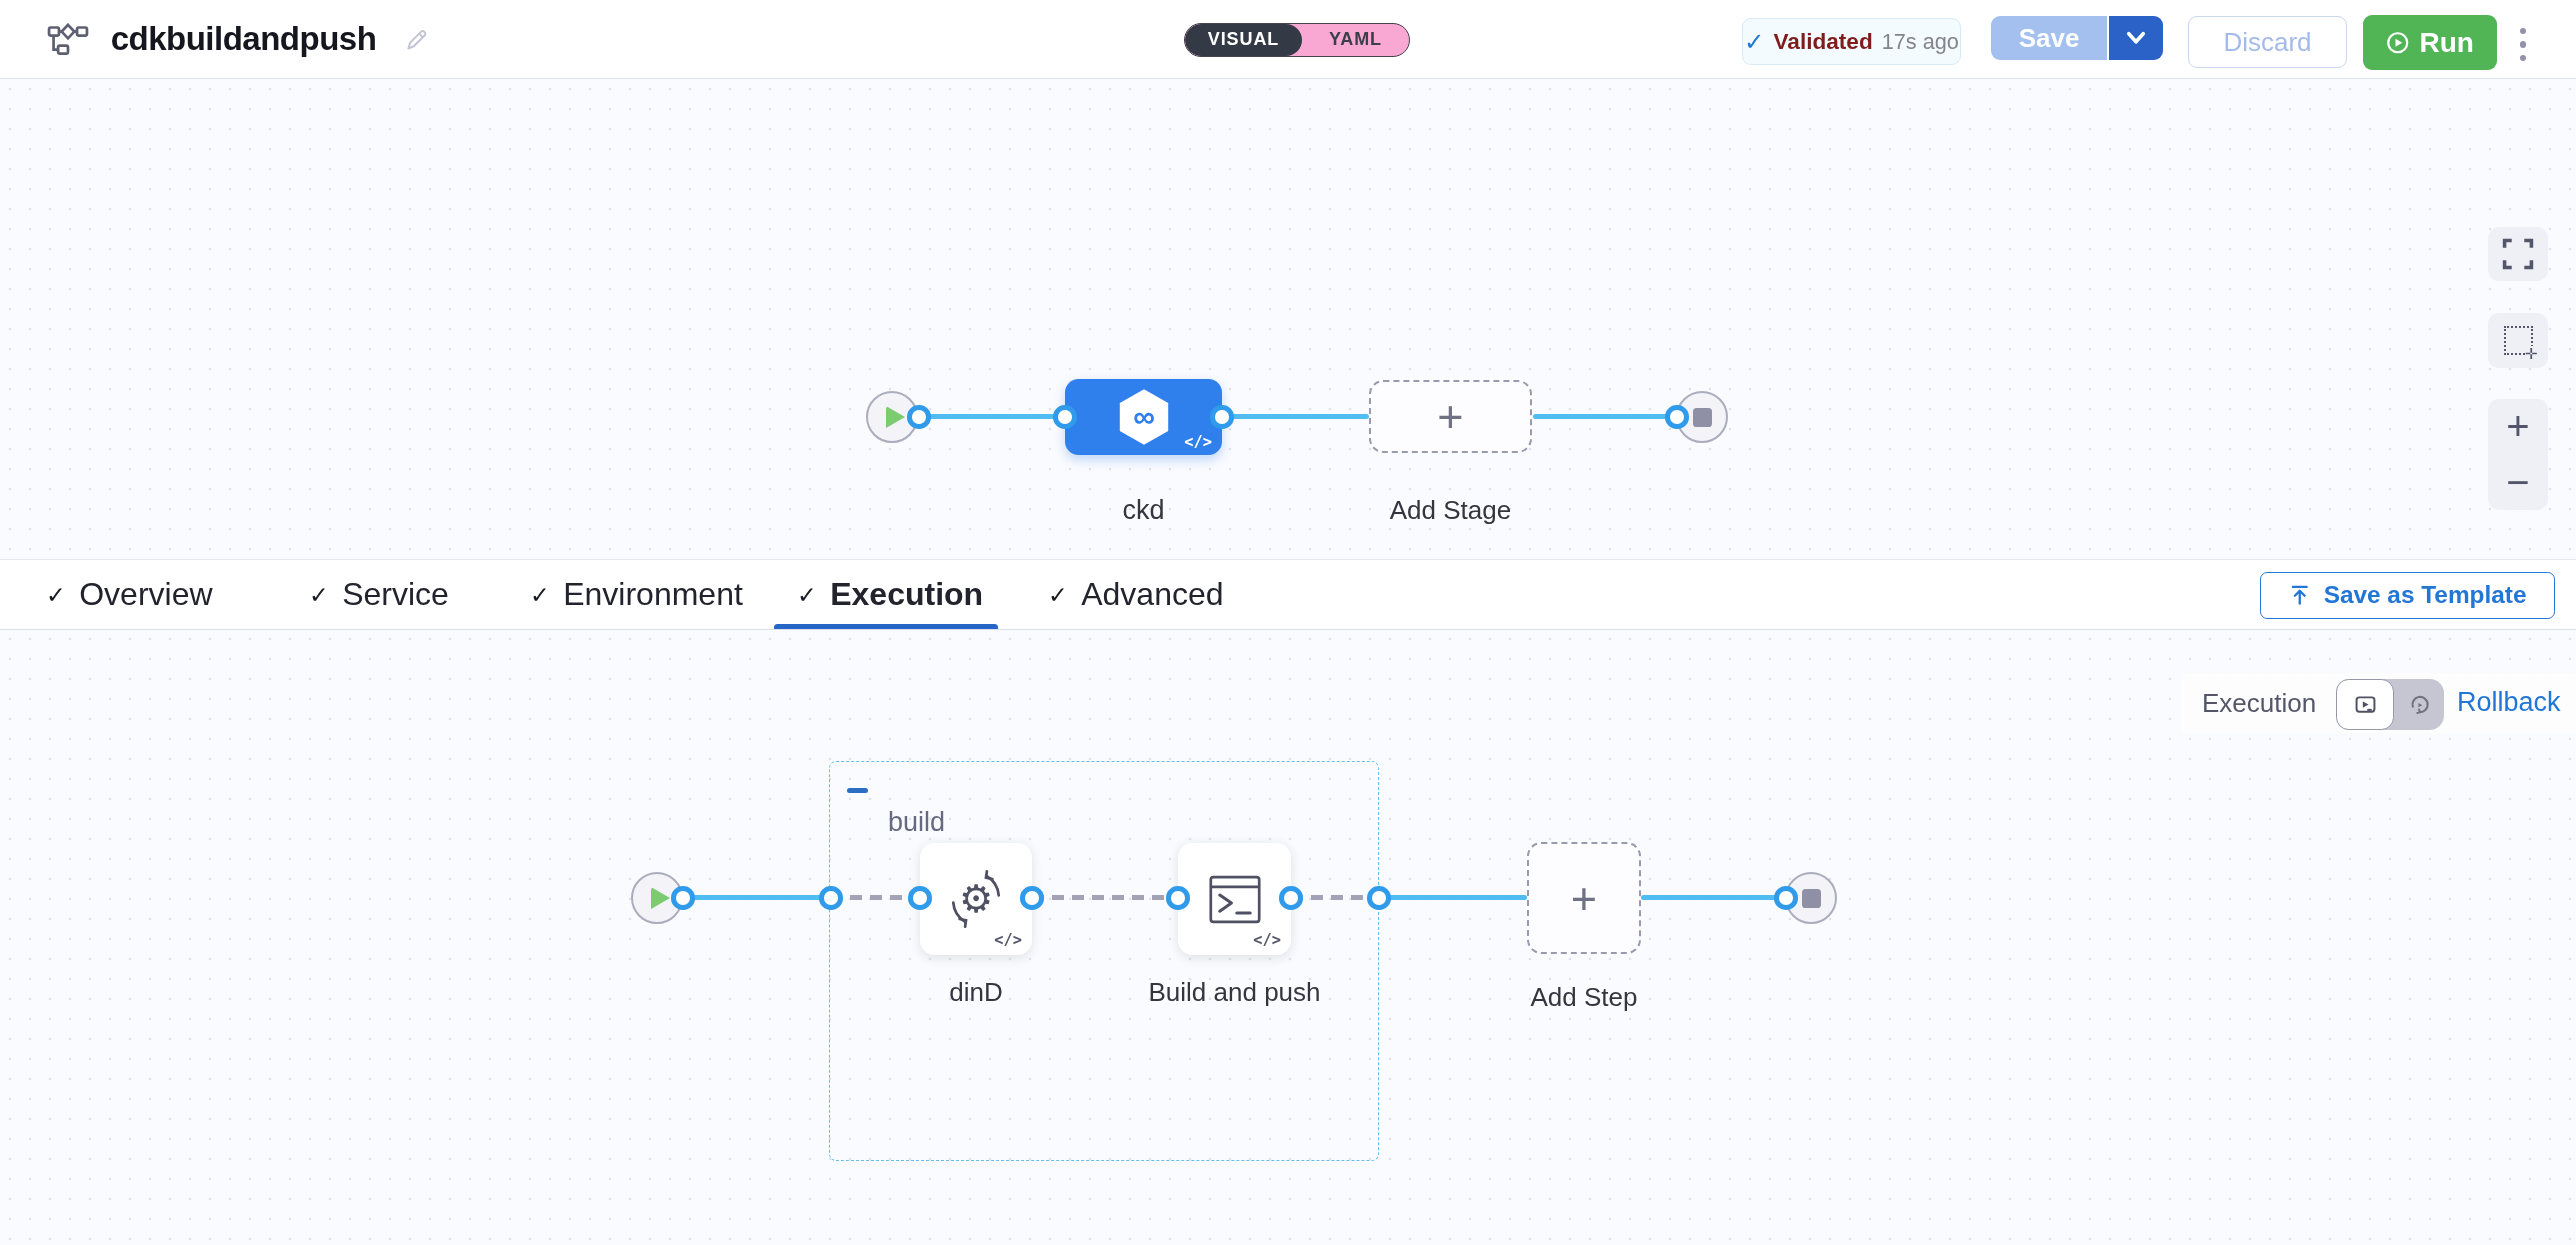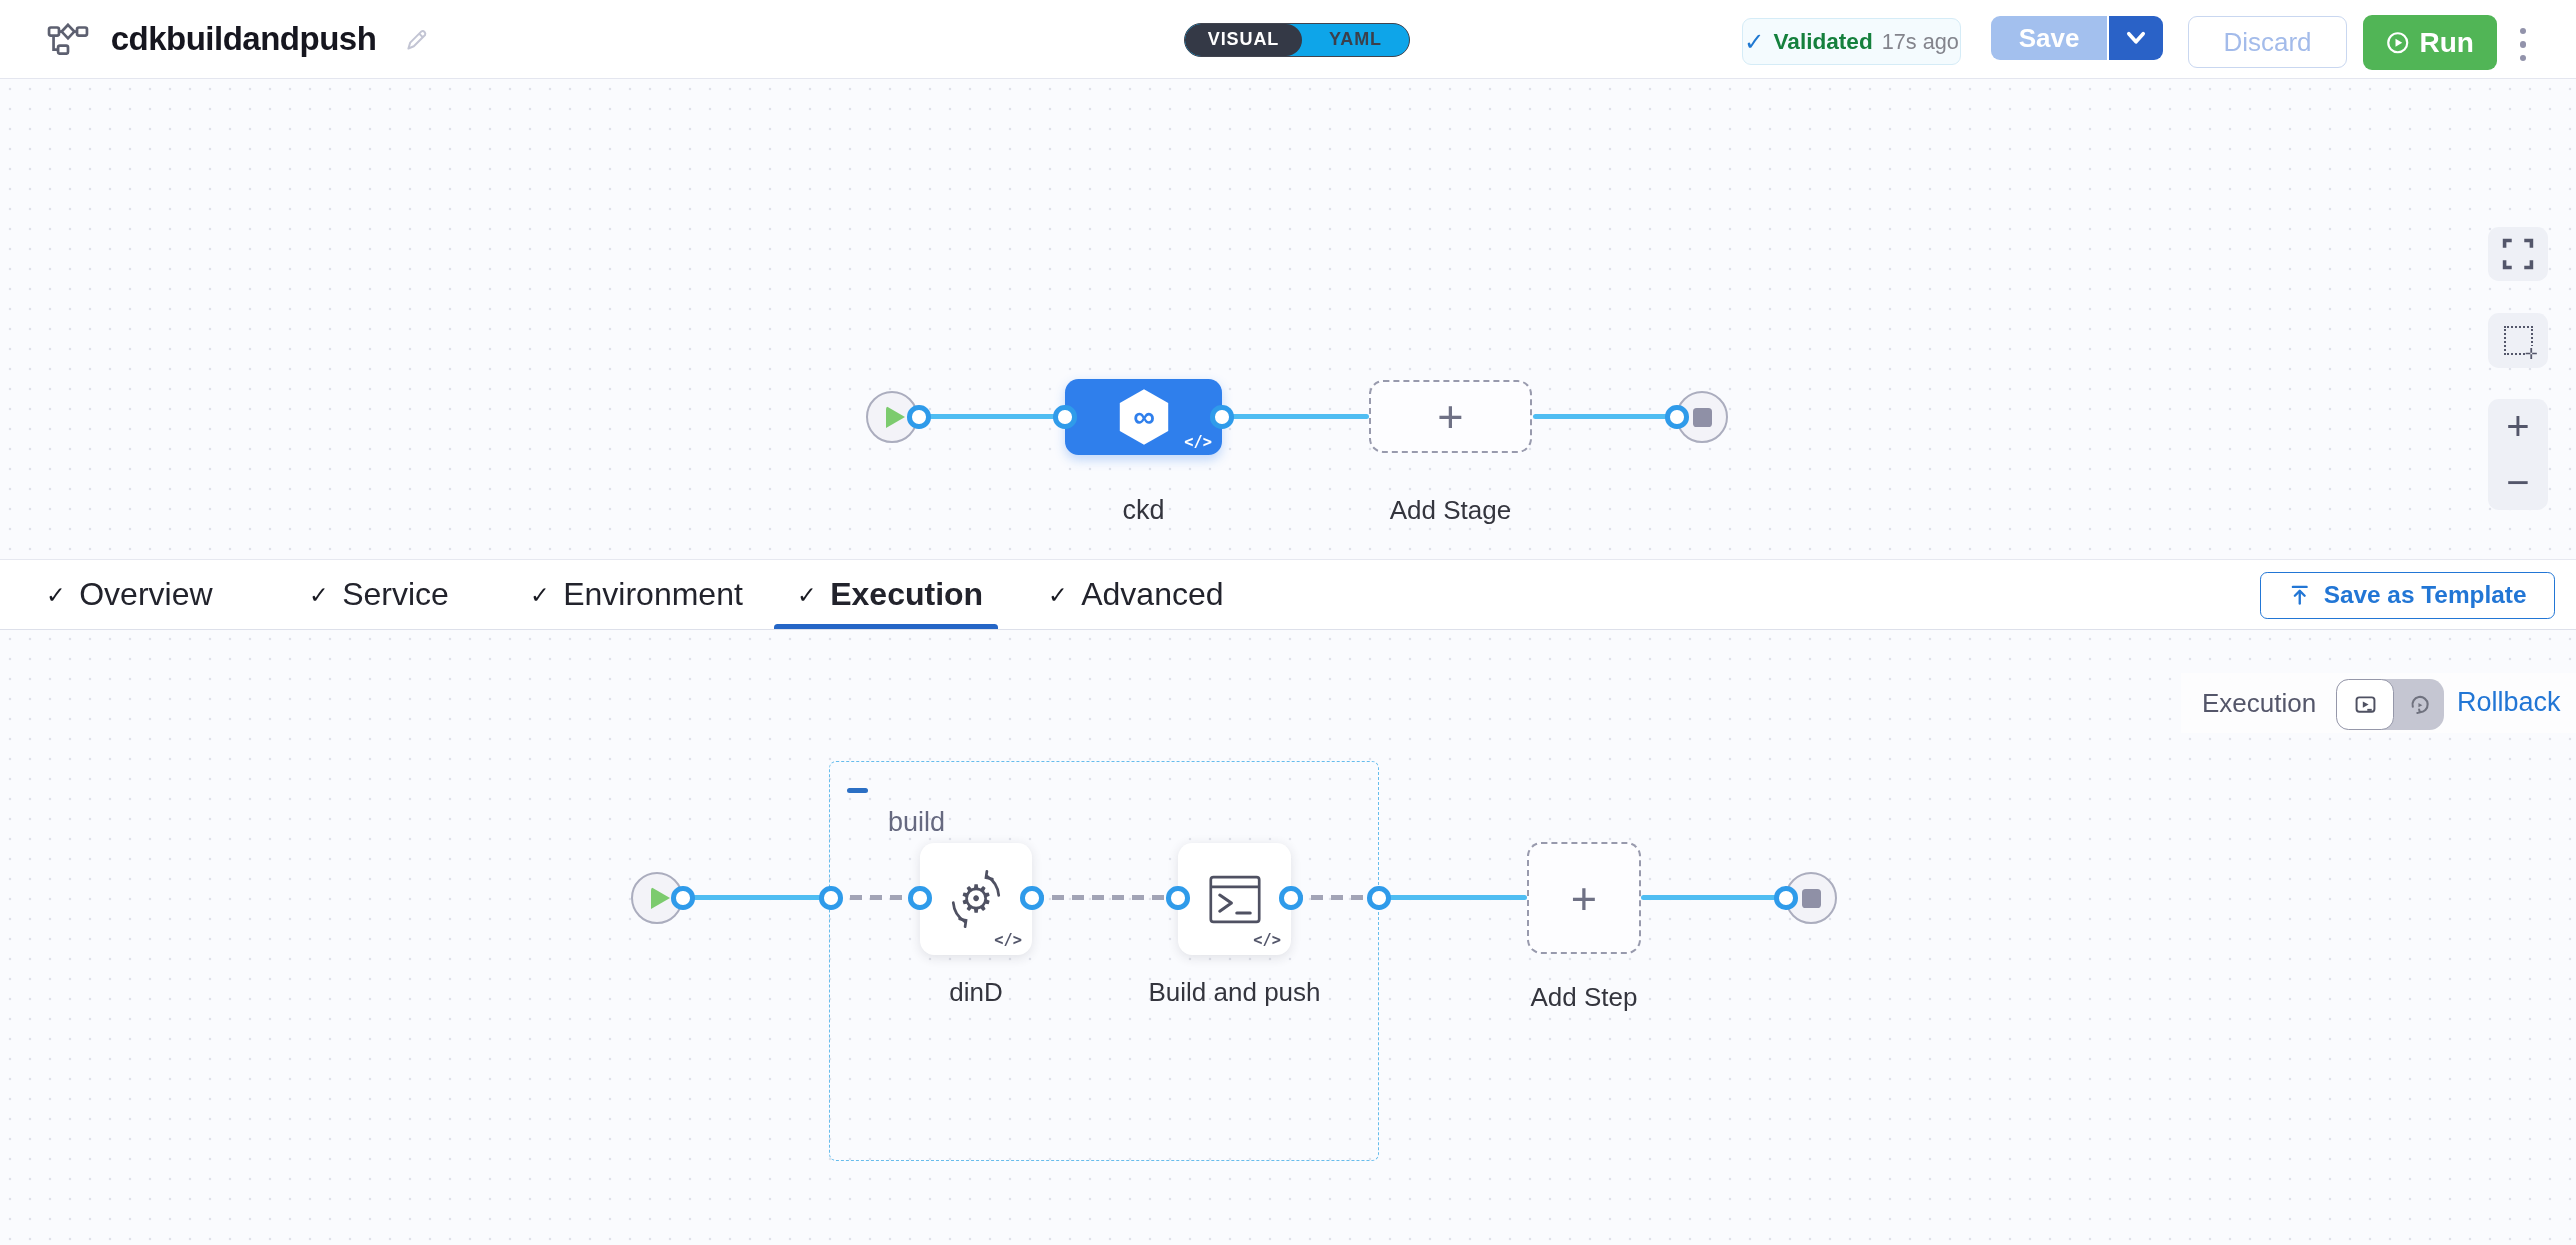--- a/index.html
+++ b/index.html
@@ -19,32 +19,32 @@
   .app-header {
     left:0; top:0; width:2576px; height:79px; background:#ffffff;
     border-bottom:0.9px solid #e4e6ef; display:flex; align-items:center;
     padding-left:47px; z-index:20;
   }
   .page-title { font-size:33px; font-weight:bold; color:#16161f; letter-spacing:-0.5px; margin-left:21.7px; }
   .pencil { margin-left:27px; display:flex; align-items:center; }
 
   .view-toggle {
     left:1184px; top:22.6px; width:226px; height:34px; border:1.8px solid #41444f;
-    border-radius:18px; background:#0ea5e9; display:flex; align-items:stretch; overflow:hidden;
+    border-radius:18px; background:#f9a8d4; display:flex; align-items:stretch; overflow:hidden;
   }
   .seg { display:flex; align-items:center; justify-content:center; font-size:18px; font-weight:700; letter-spacing:0.9px; }
   .seg-visual { width:117px; background:#343946; color:#fff; border-radius:16.2px; }
   .seg-yaml { flex:1; color:#3c3f4a; }
 
   .validated-badge {
     left:1742px; top:18px; width:219px; height:47px; border:1.4px solid #d5ecf7;
     border-radius:9px; background:#f4fbfe; display:flex; align-items:center; justify-content:center; gap:9px;
   }
   .validated-check { color:#1f78d1; font-size:24.4px; font-weight:700; }
-  .validated-label { font-size:22.6px; font-weight:600; color:#15803d; }
+  .validated-label { font-size:22.6px; font-weight:600; color:#7f1d1d; }
   .validated-time { font-size:21.7px; color:#83848c; }
 
   .save-group { left:1991px; top:16.2px; height:44px; display:flex; }
   .save-main {
     width:116px; background:#a3c0ee; color:#fff; font-weight:700; font-size:26px;
     border:none; border-radius:9px 0 0 9px; display:flex; align-items:center; justify-content:center; cursor:pointer;
   }
   .save-caret {
     width:56px; background:#2a62c7; border:none; border-left:2.7px solid #fff;
     border-radius:0 9px 9px 0; display:flex; align-items:center; justify-content:center; cursor:pointer;

